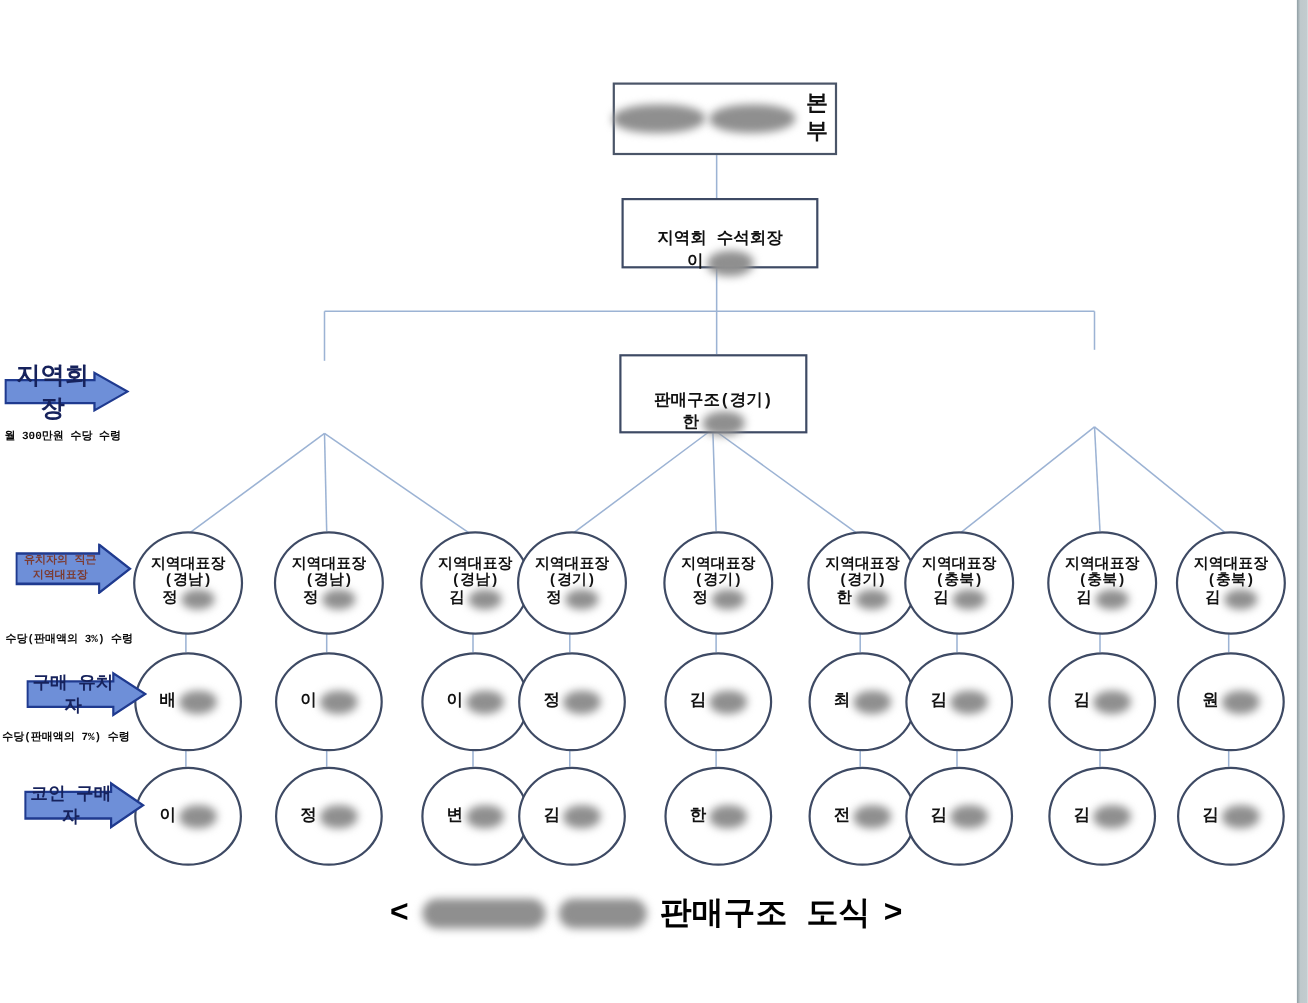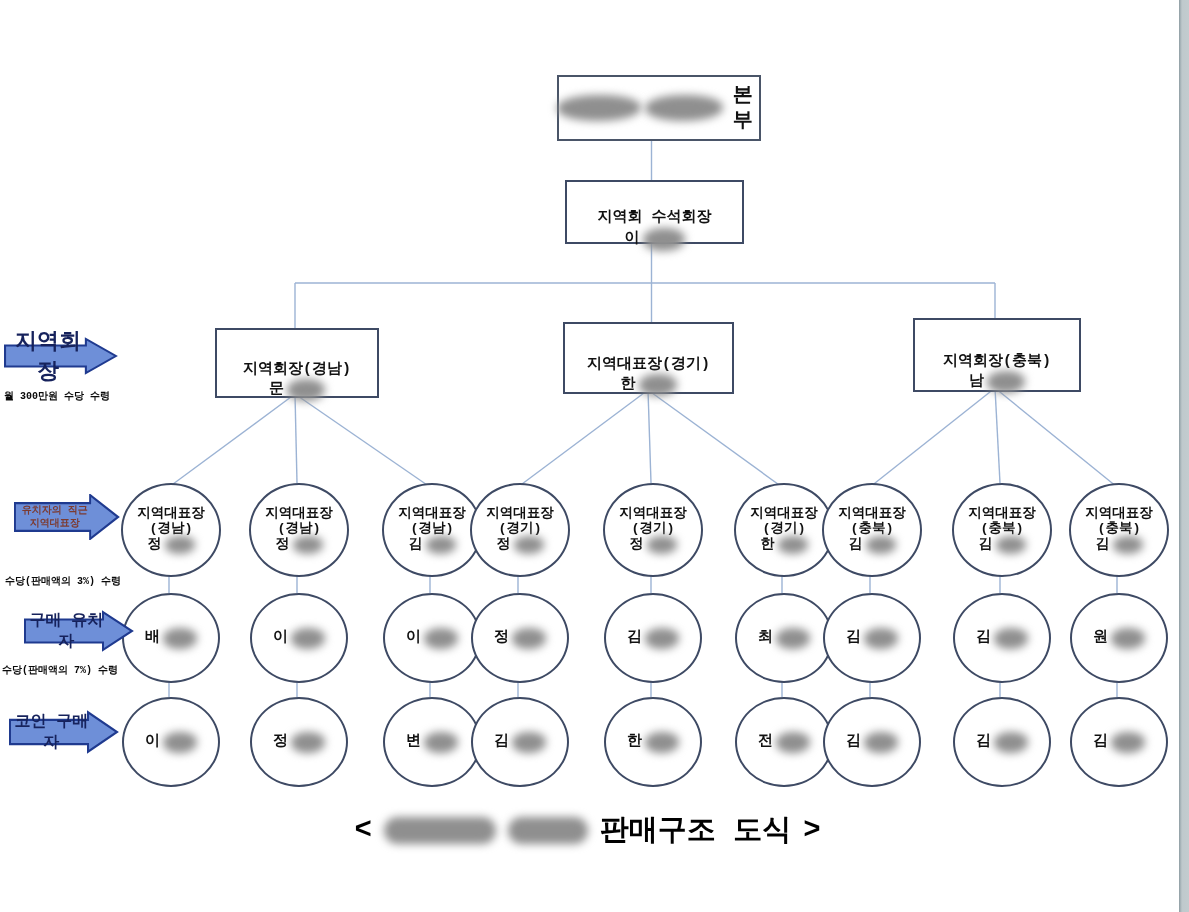--- a/index.html
+++ b/index.html
@@ -101,38 +101,24 @@
   </div>
 
   <div class="node-box" style="left:565px;top:180px;width:175px;height:60px">
     <div class="box-title">지역회 수석회장</div>
     <div class="name-line">
       <span>이</span>
       <span class="blob chief-blob"></span>
     </div>
   </div>
 
-  <div class="node-box" style="left:215px;top:328px;width:160px;height:66px">
-    <div class="box-title">지역회장(경남)</div>
-    <div class="name-line">
-      <span>문</span>
-      <span class="blob region-blob"></span>
-    </div>
-  </div>
   <div class="node-box" style="left:563px;top:322px;width:167px;height:68px">
-    <div class="box-title">지역대표장(경기)</div>
+    <div class="box-title">판매구조(경기)</div>
     <div class="name-line">
       <span>한</span>
-      <span class="blob region-blob"></span>
-    </div>
-  </div>
-  <div class="node-box" style="left:913px;top:318px;width:164px;height:70px">
-    <div class="box-title">지역회장(충북)</div>
-    <div class="name-line">
-      <span>남</span>
       <span class="blob region-blob"></span>
     </div>
   </div>
 
   <div class="node-ellipse" style="left:121px;top:483px;width:96px;height:90px">
     <div class="rep-t">지역대표장</div>
     <div class="rep-r">(경남)</div>
     <div class="name-line rep-name">
         <span>정</span>
         <span class="blob small-blob"></span>
@@ -333,21 +319,21 @@
   <div class="sub-note" style="left:5px;top:551px;margin-top:23px;">수당(판매액의 3%) 수령</div>
 
   <div class="arrow" style="left:24px;top:610px;width:110px;height:42px">
     <svg viewBox="0 0 110 40" preserveAspectRatio="none">
       <polygon points="1,9 79,9 79,2 108,20 79,38 79,31 1,31" fill="#6e8fd8" stroke="#1f3a8f" stroke-width="2"></polygon>
     </svg>
     <div class="arrow-label" style="font-size:16px;">구매 유치자</div>
   </div>
   <div class="sub-note" style="left:2px;top:663px;">수당(판매액의 7%) 수령</div>
 
-  <div class="arrow" style="left:9px;top:710px;width:110px;height:44px">
+  <div class="arrow" style="left:22px;top:710px;width:110px;height:44px">
     <svg viewBox="0 0 110 40" preserveAspectRatio="none">
       <polygon points="1,9 79,9 79,2 108,20 79,38 79,31 1,31" fill="#6e8fd8" stroke="#1f3a8f" stroke-width="2"></polygon>
     </svg>
     <div class="arrow-label" style="font-size:16px;">코인 구매자</div>
   </div>
 
   <div id="caption">
     <span>&lt;</span>
     <span class="blob cap-blob" style="width:112px;"></span>
     <span class="blob cap-blob" style="width:80px;"></span>

